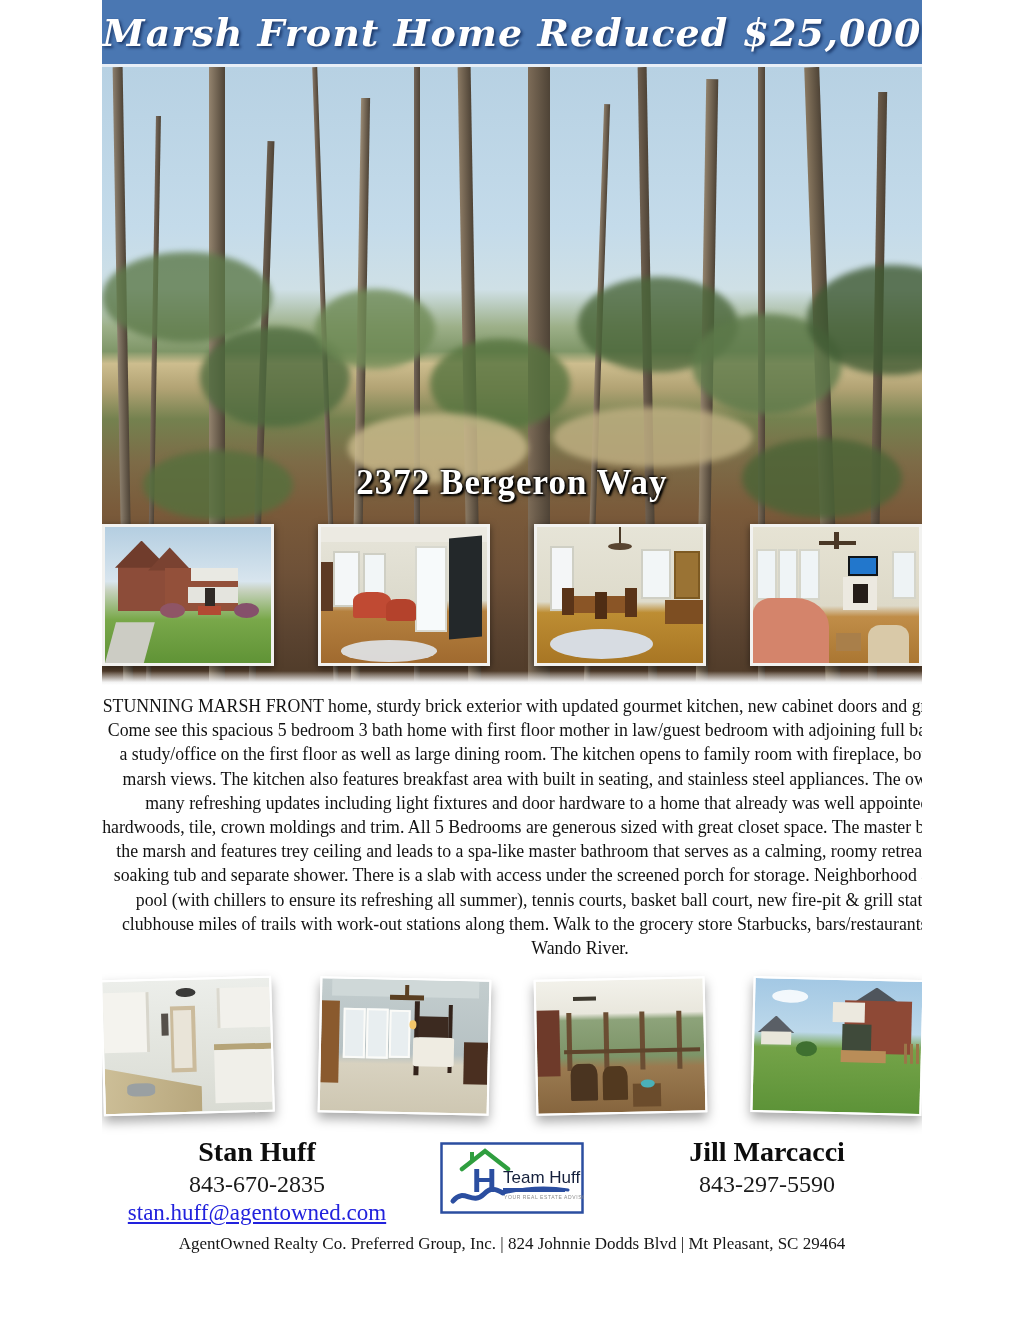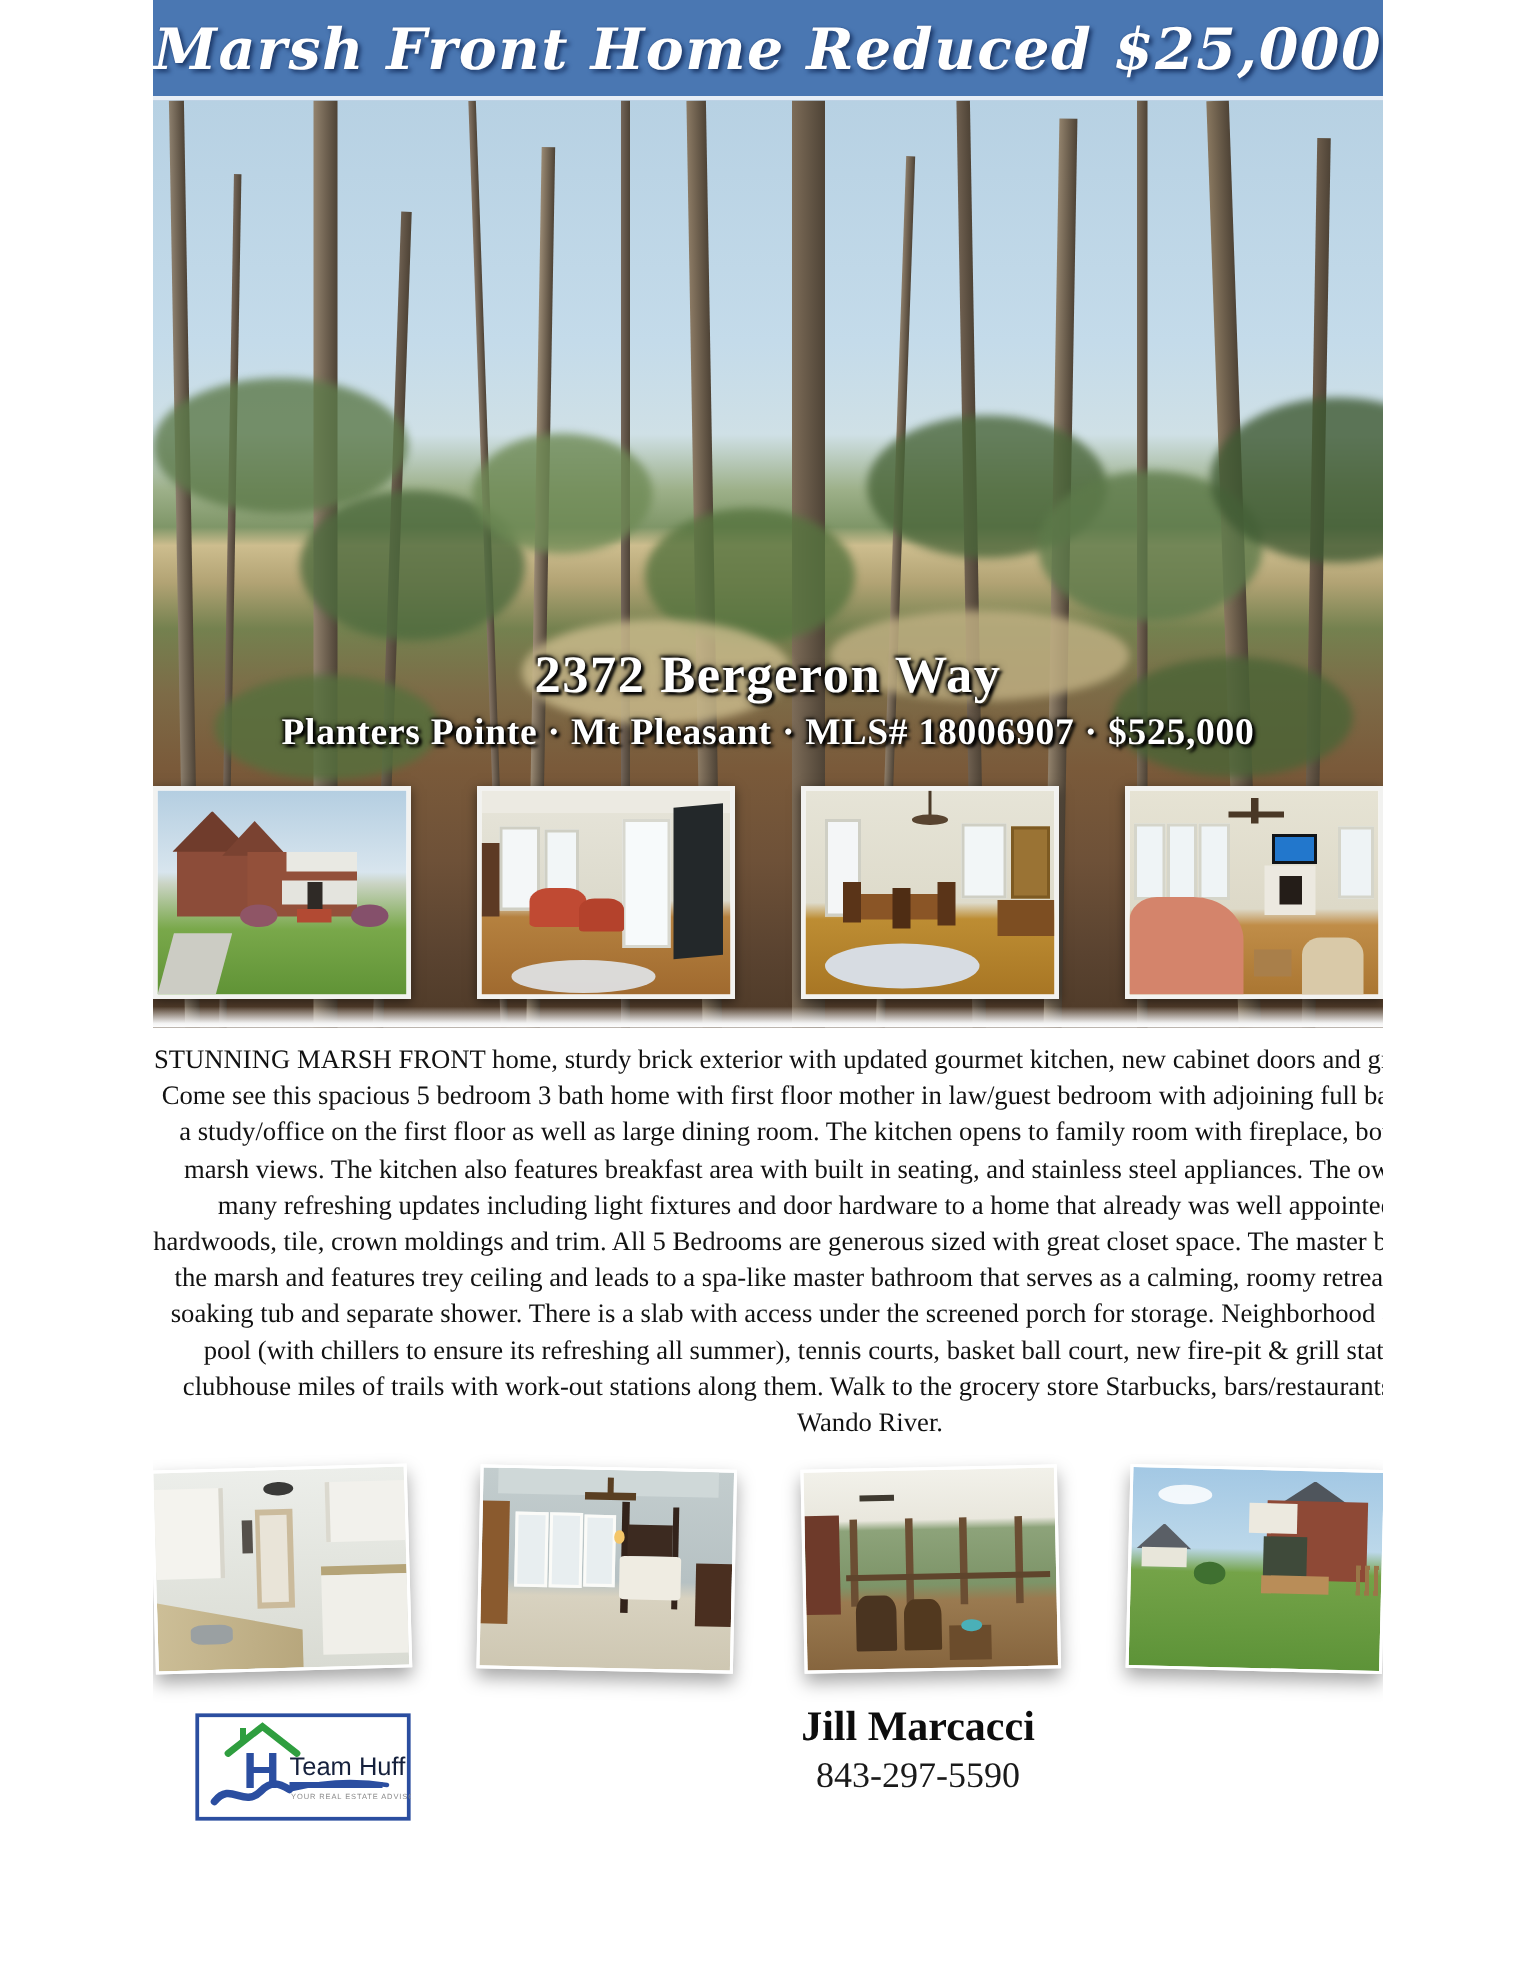--- a/index.html
+++ b/index.html
@@ -110,21 +110,20 @@
         <i class="fo" style="left: 72%; top: 40%; width: 150px; height: 100px; background: rgb(93, 122, 74); opacity: 0.8;"></i>
         <i class="fo" style="left: 86%; top: 32%; width: 170px; height: 110px; background: rgb(63, 90, 51); opacity: 0.8;"></i>
         <i class="fo" style="left: 30%; top: 56%; width: 180px; height: 70px; background: rgb(205, 189, 142); opacity: 0.8;"></i>
         <i class="fo" style="left: 55%; top: 55%; width: 200px; height: 60px; background: rgb(194, 177, 132); opacity: 0.8;"></i>
         <i class="fo" style="left: 5%; top: 62%; width: 150px; height: 70px; background: rgb(85, 112, 61); opacity: 0.8;"></i>
         <i class="fo" style="left: 78%; top: 60%; width: 160px; height: 80px; background: rgb(74, 100, 54); opacity: 0.8;"></i>
       </div>
 
     <div class="hero-caption">
       <div class="hero-address">2372 Bergeron Way</div>
-      <div class="hero-details">Planters Pointe · Mt Pleasant · MLS# 18006907 · $525,000</div>
     </div>
 
     <div class="thumb-row">
       <figure class="thumb">
         <div class="ph scene-front">
           <i class="s" style="left:8%;top:28%;width:30%;height:34%;background:#8c4c39;"></i>
           <i class="s" style="left:6%;top:10%;width:32%;height:20%;background:#703c2c;clip-path:polygon(50% 0,100% 100%,0 100%);"></i>
           <i class="s" style="left:26%;top:15%;width:26%;height:17%;background:#7a4231;clip-path:polygon(50% 0,100% 100%,0 100%);"></i>
           <i class="s" style="left:36%;top:30%;width:44%;height:32%;background:#93503a;"></i>
           <i class="s" style="left:52%;top:30%;width:28%;height:10%;background:#e9e9e3;"></i>
@@ -244,20 +243,25 @@
         <i class="s" style="right:34%;top:17%;width:19%;height:15%;background:#ece9df;"></i>
         <i class="s" style="right:30%;top:33%;width:17%;height:23%;background:#3f4a3a;"></i>
         <i class="s" style="right:21%;top:53%;width:27%;height:9%;background:#b98d58;"></i>
         <i class="s" style="left:25%;top:47%;width:13%;height:11%;background:#3f7030;border-radius:50%;"></i>
         <i class="s" style="right:0;top:47%;width:10%;height:15%;background:repeating-linear-gradient(90deg,#9a7748 0 3px,rgba(0,0,0,0) 3px 6px);"></i>
       </div>
     </figure>
   </section>
 
   <section class="agents">
+    <div class="agent">
+      <div class="agent-name">Stan Huff</div>
+      <div class="agent-phone">843-670-2835</div>
+      <div class="agent-email"><a class="lnk" href="#">stan.huff@agentowned.com</a></div>
+    </div>
 
     <div class="logo-wrap">
       <svg width="144" height="72" viewBox="0 0 144 72">
         <rect x="1.5" y="1.5" width="141" height="69" fill="#ffffff" stroke="#2b4ea0" stroke-width="2.5"></rect>
         <path d="M22 27 L45 9 L68 27" fill="none" stroke="#2f9e3f" stroke-width="4.5" stroke-linecap="round"></path>
         <rect x="30" y="10" width="4" height="8" fill="#2f9e3f"></rect>
         <text x="32" y="50" font-family="Liberation Sans, sans-serif" font-size="34" font-weight="bold" fill="#2b4ea0">H</text>
         <path d="M13 59 C 24 45, 32 64, 44 52 C 51 45, 56 47, 63 51" fill="none" stroke="#2b4ea0" stroke-width="5" stroke-linecap="round"></path>
         <path d="M63 51 C 88 45, 110 45, 128 48" fill="none" stroke="#2b4ea0" stroke-width="3" stroke-linecap="round"></path>
         <text x="63" y="41" font-family="Liberation Sans, sans-serif" font-size="17" fill="#15203c">Team Huff</text>
@@ -266,14 +270,15 @@
       </svg>
     </div>
 
     <div class="agent">
       <div class="agent-name">Jill Marcacci</div>
       <div class="agent-phone">843-297-5590</div>
     </div>
   </section>
 
 
+  <footer class="footer">AgentOwned Realty Co. Preferred Group, Inc. | 824 Johnnie Dodds Blvd | Mt Pleasant, SC 29464</footer>
 
 </div>
 
 </body></html>

